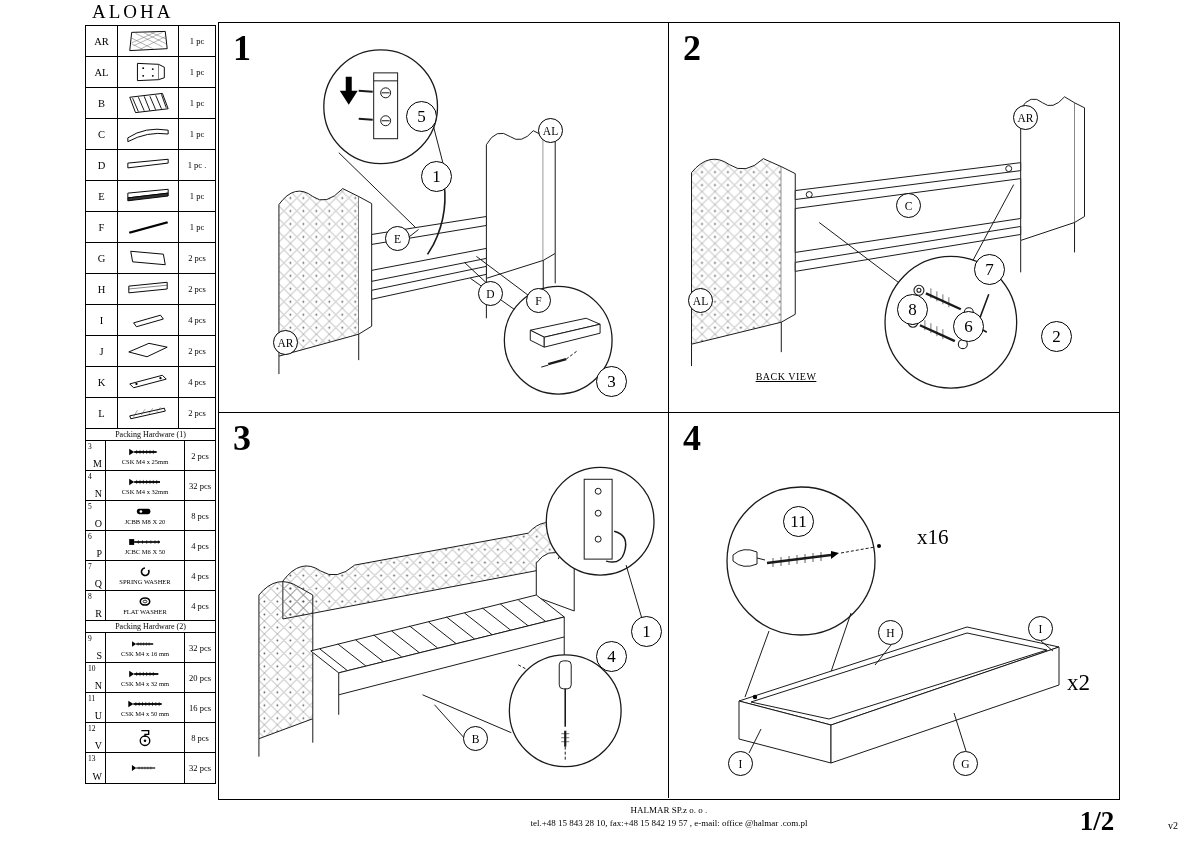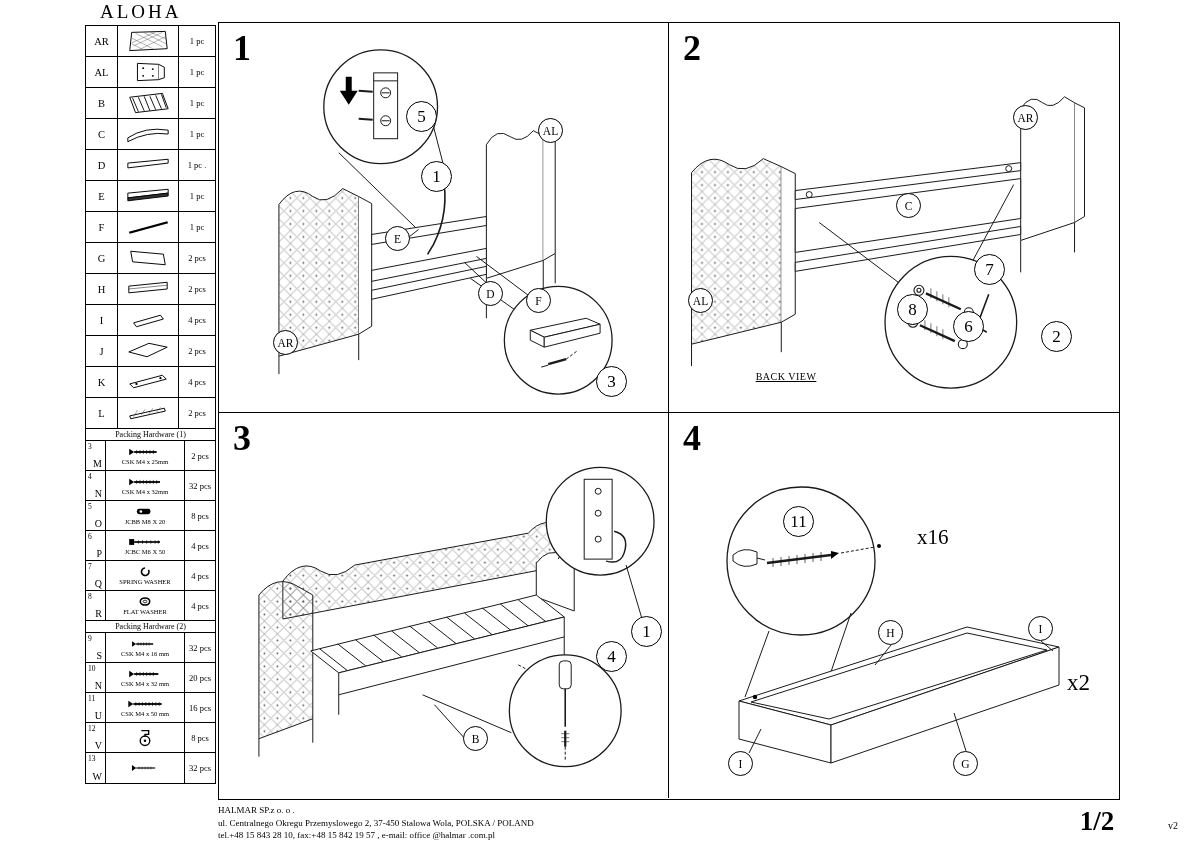--- a/index.html
+++ b/index.html
@@ -1,19 +1,19 @@
 <!DOCTYPE html>
 <html><head>
 <meta charset="utf-8">
 <style>
   * { margin:0; padding:0; box-sizing:border-box; }
   html,body { background:#fff; }
   body { width:1200px; height:848px; position:relative; font-family:"Liberation Serif", serif; color:#000; overflow:hidden; }
 
-  .title { position:absolute; left:92px; top:1px; font-size:19px; letter-spacing:3px;margin-left:8px; }
+  .title { position:absolute; left:92px; top:1px; font-size:19px; letter-spacing:3px; }
 
   
   .parts-panel { position:absolute; left:85px; top:25px; width:131px; border:1px solid #000; background:#fff; }
   .part-row { display:flex; height:31px; border-bottom:1px solid #000; align-items:stretch; }
   .cell { display:flex; align-items:center; justify-content:center; }
   .c-label { width:32px; border-right:1px solid #000; font-size:10.5px; }
   .c-icon { flex:1; border-right:1px solid #000; }
   .c-qty { width:36px; font-size:8.5px; }
   .hw-header { height:12px; border-bottom:1px solid #000; font-size:8px; text-align:center; line-height:12px; }
   .hw-row { display:flex; height:30px; border-bottom:1px solid #000; align-items:stretch; }
@@ -37,21 +37,21 @@
   .step-num { position:absolute; top:4px; left:14px; font-size:36px; font-weight:bold; z-index:4; }
 
   .lbl { position:absolute; width:25px; height:25px; border:1.3px solid #000; border-radius:50%;
          background:#fff; display:flex; align-items:center; justify-content:center;
          font-size:11.5px; z-index:3; }
   .lbl.num { width:31px; height:31px; font-size:17px; }
   .mult { position:absolute; font-size:21px; z-index:3; }
   .note { position:absolute; font-size:10px; text-decoration:underline; letter-spacing:0.5px; z-index:3; }
 
   
-  .footer { position:absolute; left:218px; top:804px; width:902px; font-size:9px; line-height:1.4; }
+  .footer { position:absolute; left:218px; top:804px; width:902px; text-align:center; font-size:9px; line-height:1.4; }
   .page-num { position:absolute; left:1062px; top:806px; width:70px; text-align:center; font-size:27px; font-weight:bold; }
   .version { position:absolute; left:1168px; top:820px; font-size:10px; }
 </style>
 </head>
 <body>
 
 <div class="title">ALOHA</div>
 
 <div class="parts-panel">
 
@@ -582,17 +582,16 @@
     <div class="lbl" style="left:359px;top:203px">I</div>
     <div class="lbl" style="left:59px;top:338px">I</div>
     <div class="lbl" style="left:284px;top:338px">G</div>
     <div class="mult" style="left:398px;top:257px;font-size:23px">x2</div>
   </div>
 
 </div>
 
 <div class="footer">
   <div>HALMAR SP.z o. o .</div>
-  <div>ul. Centralnego Okregu Przemyslowego 2, 37-450 Stalowa Wola, POLSKA / POLAND</div>
   <div>tel.+48 15 843 28 10, fax:+48 15 842 19 57 , e-mail: office @halmar .com.pl</div>
 </div>
 <div class="page-num">1/2</div>
 <div class="version">v2</div>
 
 </body></html>

